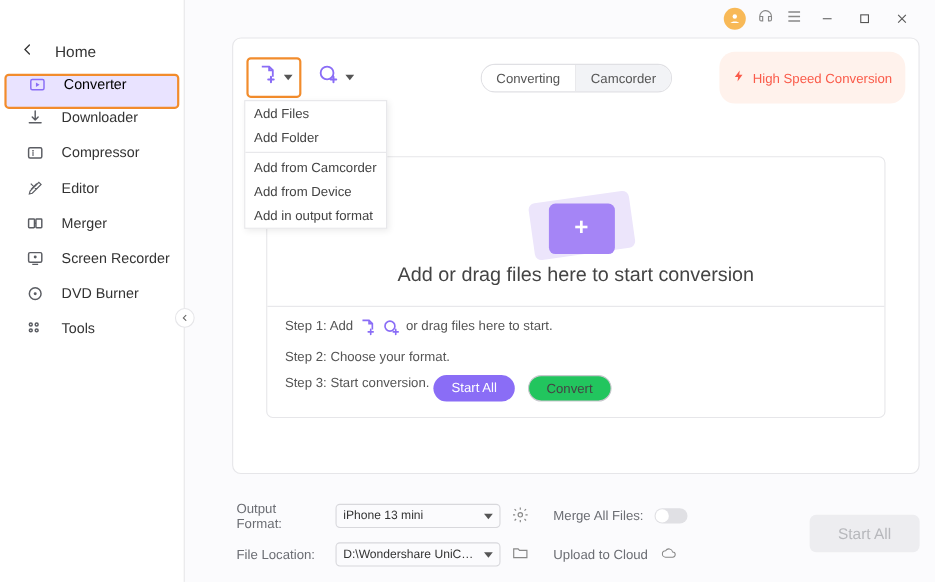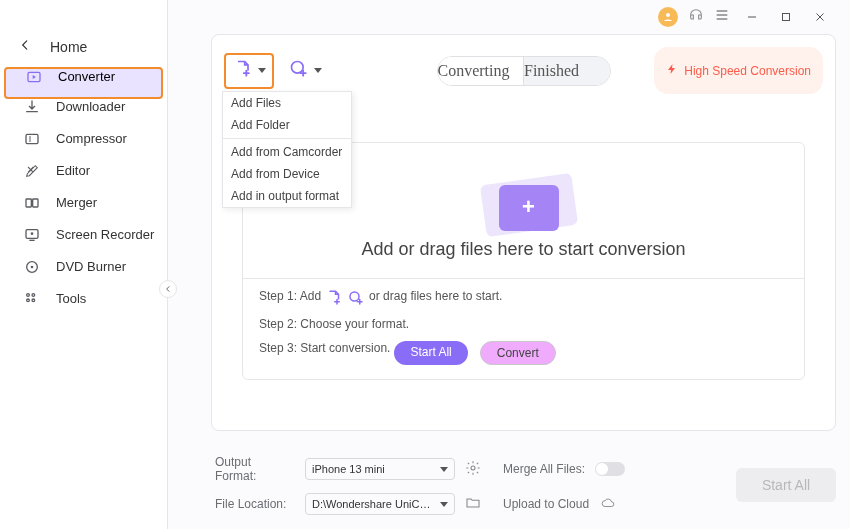--- a/index.html
+++ b/index.html
@@ -23,21 +23,21 @@
   .main { flex: 1; display: flex; flex-direction: column; padding: 0 14px 14px 14px; position: relative; }
 
   .titlebar { height: 34px; display: flex; justify-content: flex-end; align-items: center; gap: 10px; padding-right: 4px; }
   .titlebar .avatar { width: 20px; height: 20px; border-radius: 50%; background: #f8b957; display: flex; align-items: center; justify-content: center; color: #fff; }
   .titlebar svg { color: #888; }
   .win-btn { width: 24px; height: 24px; display: flex; align-items: center; justify-content: center; color: #555; }
 
   .panel { flex: 1; background: #fff; border: 1px solid var(--light-border); border-radius: 8px; display: flex; flex-direction: column; overflow: hidden; }
   .panel-top { display: flex; align-items: center; padding: 12px; gap: 12px; position: relative; }
   .seg-control { display: flex; width: 174px; border: 1px solid #e0e0e4; border-radius: 20px; overflow: hidden; margin: 0 auto; position: absolute; left: 50%; transform: translateX(-50%); }
-  .seg-btn { flex: 1; font-size: 16px; padding: 5px 0; color: #555; font-family: Liberation Serif, serif; }
+  .seg-btn { flex: 1; text-align: center; font-size: 12px; padding: 5px 0; color: #555; }
   .seg-btn.active { background: #fff; border-right: 1px solid #e0e0e4; }
   .seg-btn:not(.active) { background: var(--grey-bg); }
 
   .top-left-btns { display: flex; gap: 8px; }
   .split-btn { display: flex; align-items: center; gap: 4px; padding: 4px 6px; border-radius: 4px; }
   .split-btn.highlight { border: 2px solid #f28c2c; }
   .split-btn svg { }
   .caret { width: 0; height: 0; border-left: 4px solid transparent; border-right: 4px solid transparent; border-top: 5px solid #555; }
 
   .hsc-badge { display: flex; align-items: flex-end; gap: 6px; background: #fff2ec; color: var(--brand-red); font-size: 12px; padding: 16px 12px; border-radius: 14px; margin-left: auto; }
@@ -52,21 +52,21 @@
   .folder-back { position: absolute; left: 4px; top: 12px; width: 92px; height: 52px; background: #ece5fb; border-radius: 6px; transform: rotate(-8deg); }
   .folder-front { position: absolute; left: 20px; top: 18px; width: 60px; height: 46px; background: #a585f6; border-radius: 6px; }
   .folder-front::before { content: "+"; position: absolute; top: 50%; left: 50%; transform: translate(-50%,-55%); color: #fff; font-size: 22px; font-weight: 600; }
   .drop-center-text { font-size: 18px; color: #444; }
 
   .steps-wrap { border-top: 1px solid var(--light-border); padding: 10px 16px 14px 16px; font-size: 12px; color: #555; display: flex; flex-direction: column; gap: 10px; }
   .step-line { display: flex; gap: 4px; }
   .step-line .small-ico { display: inline-flex; }
   .pill-btn { padding: 4px 16px; border-radius: 14px; font-size: 12px; }
   .pill-primary { background: var(--accent); color: #fff; }
-  .pill-secondary { background: #f0abfc; border: 1px solid #c7c7cc; color: #444; margin-left: 8px; }
+  .pill-secondary { background: #22c55e; border: 1px solid #c7c7cc; color: #444; margin-left: 8px; }
 
   .footer { display: flex; align-items: center; padding: 0 0 0 4px; font-size: 12px; color: var(--muted); margin-top: 24px; gap: 12px; }
   .footer-rows { display: flex; flex-direction: column; gap: 10px; }
   .foot-line { display: flex; align-items: center; gap: 10px; }
   .foot-label { width: 80px; }
   .foot-select { width: 150px; height: 22px; border: 1px solid #d8d8dc; border-radius: 4px; font-size: 11px; padding: 2px 6px; display: flex; align-items: center; justify-content: space-between; color: #333; }
   .foot-ico { color: #888; }
   .toggle { width: 30px; height: 14px; background: #e0e0e4; border-radius: 8px; position: relative; }
   .toggle::after { content: ""; position: absolute; left: 1px; top: 1px; width: 12px; height: 12px; background: #fff; border-radius: 50%; }
   .startall-btn { width: 100px; height: 34px; background: #ededf0; color: #b7b8bc; border-radius: 6px; display: flex; align-items: center; justify-content: center; font-size: 14px; margin-left: auto; }
@@ -231,21 +231,21 @@
                   <circle cx="17" cy="17" r="5" fill="none"></circle>
                   <path d="M17 14v6M14 17h6" stroke="#8a6df6" stroke-width="2.2" stroke-linecap="round"></path>
                 </svg>
             </span>
             <span class="caret"></span>
           </div>
         </div>
 
         <div class="seg-control">
           <div class="seg-btn active">Converting</div>
-          <div class="seg-btn">Finished</div>
+          <div class="seg-btn">Camcorder</div>
         </div>
 
         <div class="hsc-badge">
           <span>
             <svg width="12" height="12" viewBox="0 0 24 24">
                 <path d="M13 2L4 14h6l-1 8 9-12h-6l1-8z" fill="#fa5b4a"></path>
               </svg>
           </span>
           <span>High Speed Conversion</span>
         </div>

